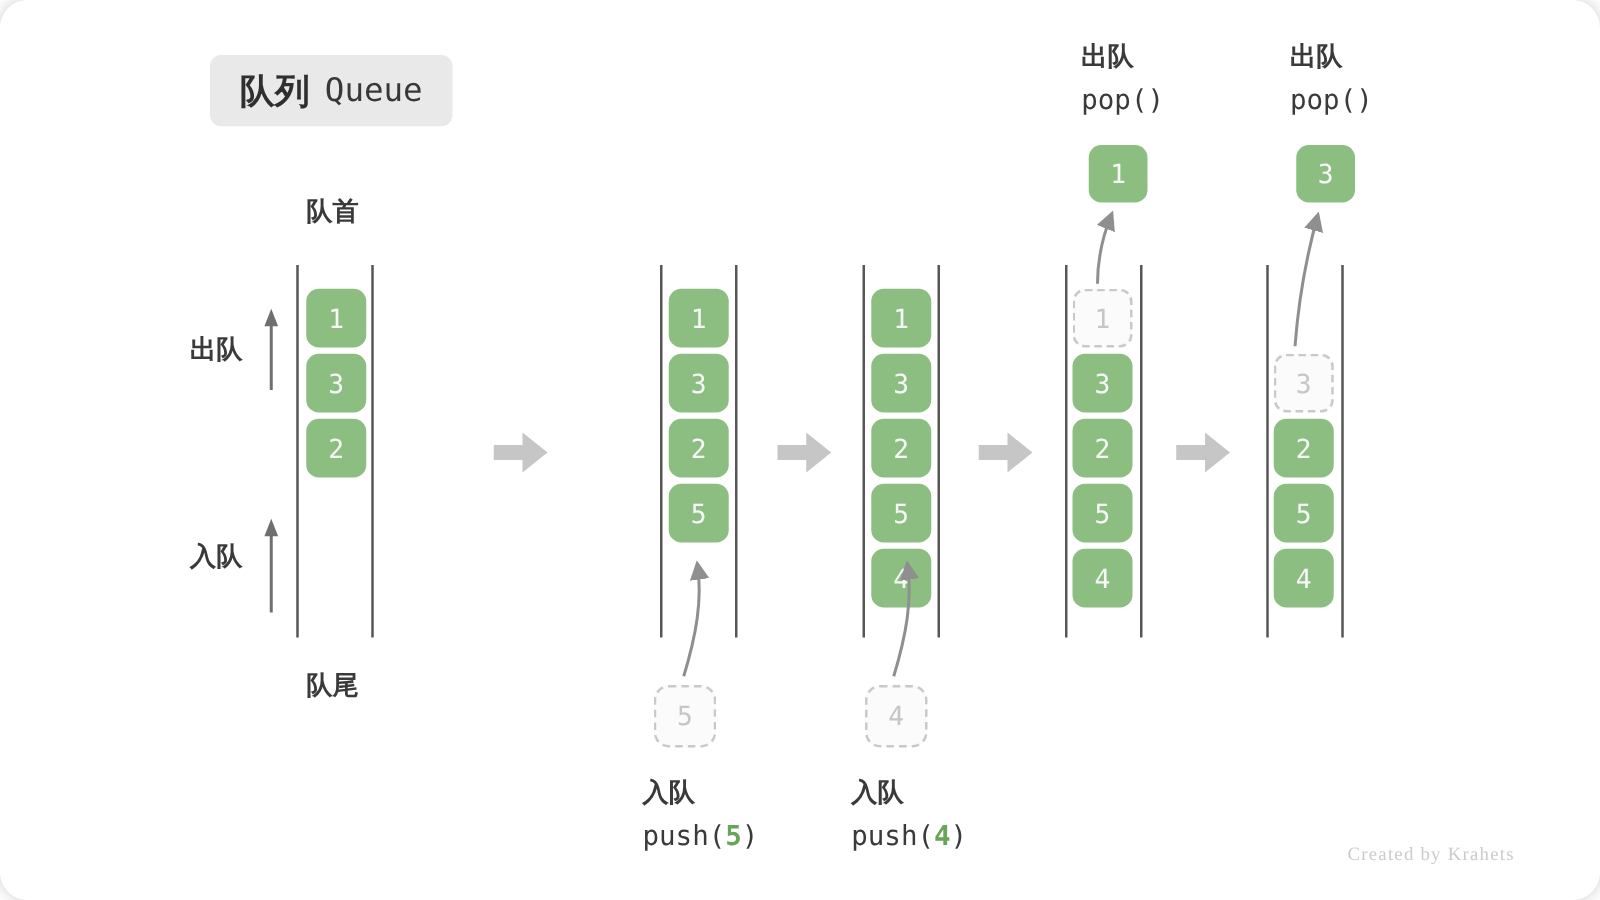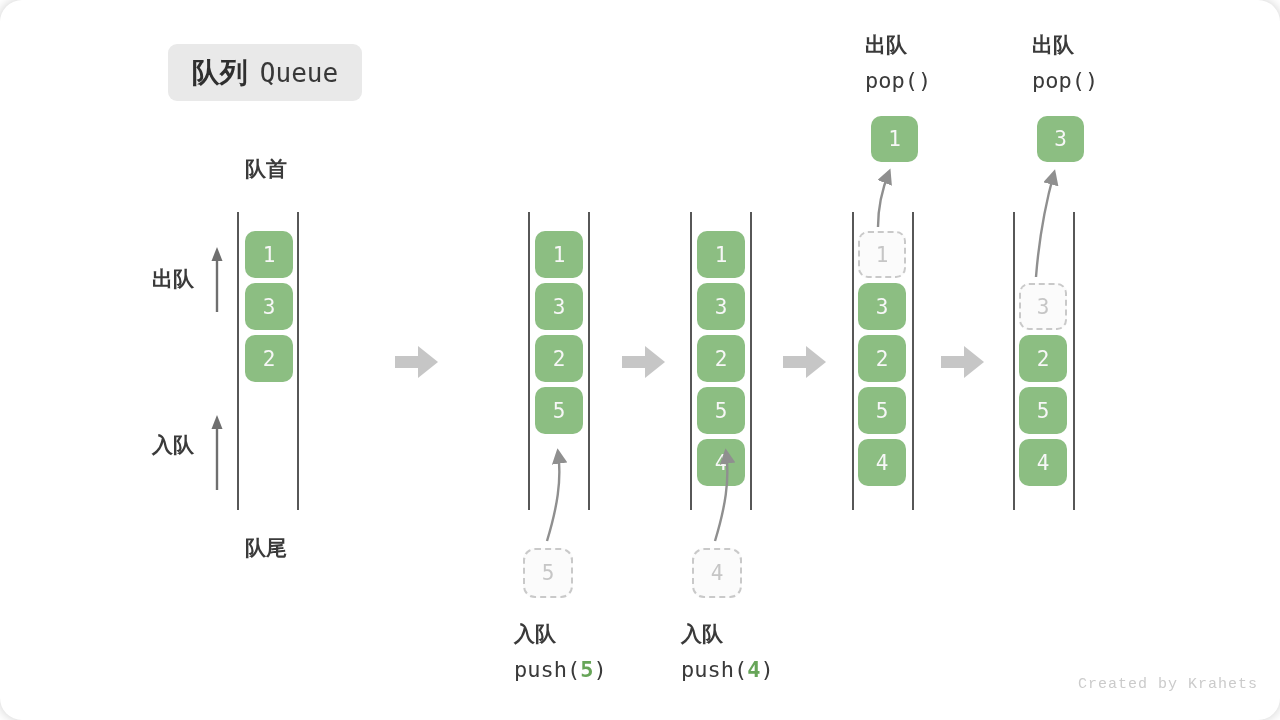--- a/index.html
+++ b/index.html
@@ -54,21 +54,21 @@
   }
 
   
   .op { position: absolute; white-space: nowrap; }
   .op-zh { font-size: 21px; font-weight: 700; color: #3a3a3a; margin-bottom: 9px; }
   .op-code { font-family: "DejaVu Sans Mono", monospace; font-size: 22px; color: #3a3a3a; }
   .green-arg { color: #67a558; font-weight: 700; }
 
   .credit {
     position: absolute; left: 1078px; top: 676px;
-    font-family: Liberation Mono, monospace; font-size: 15px; color: #cbcbcb;
+    font-family: Liberation Serif, serif; font-size: 15px; color: #cbcbcb;
     letter-spacing: 1px;
   }
 
   svg.overlay { position: absolute; left: 0; top: 0; pointer-events: none; }
 </style>
 </head>
 <body>
 
 <div class="card">
 

